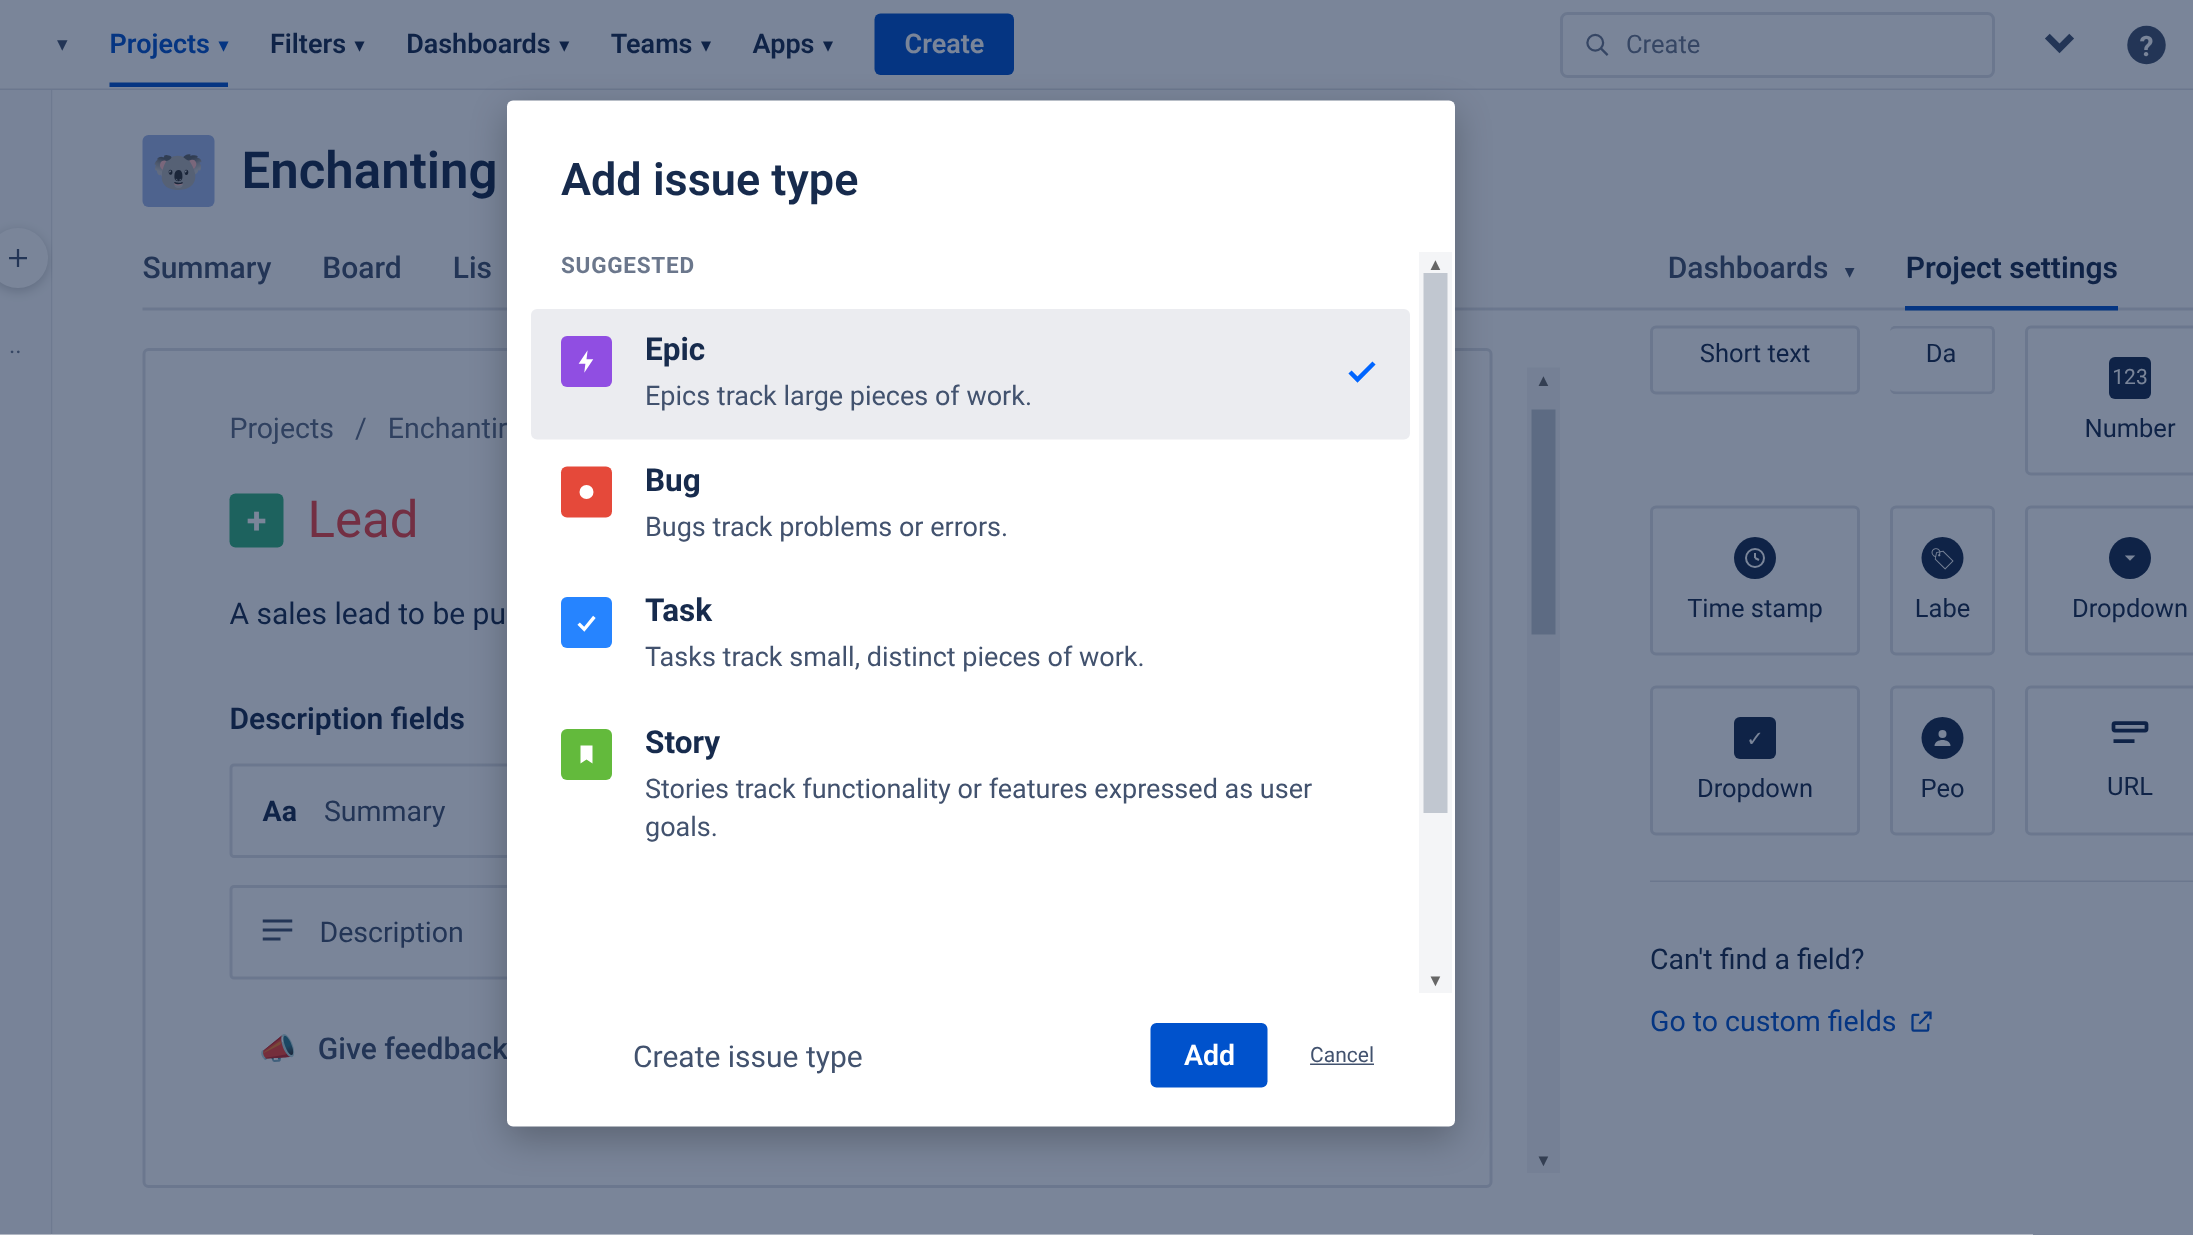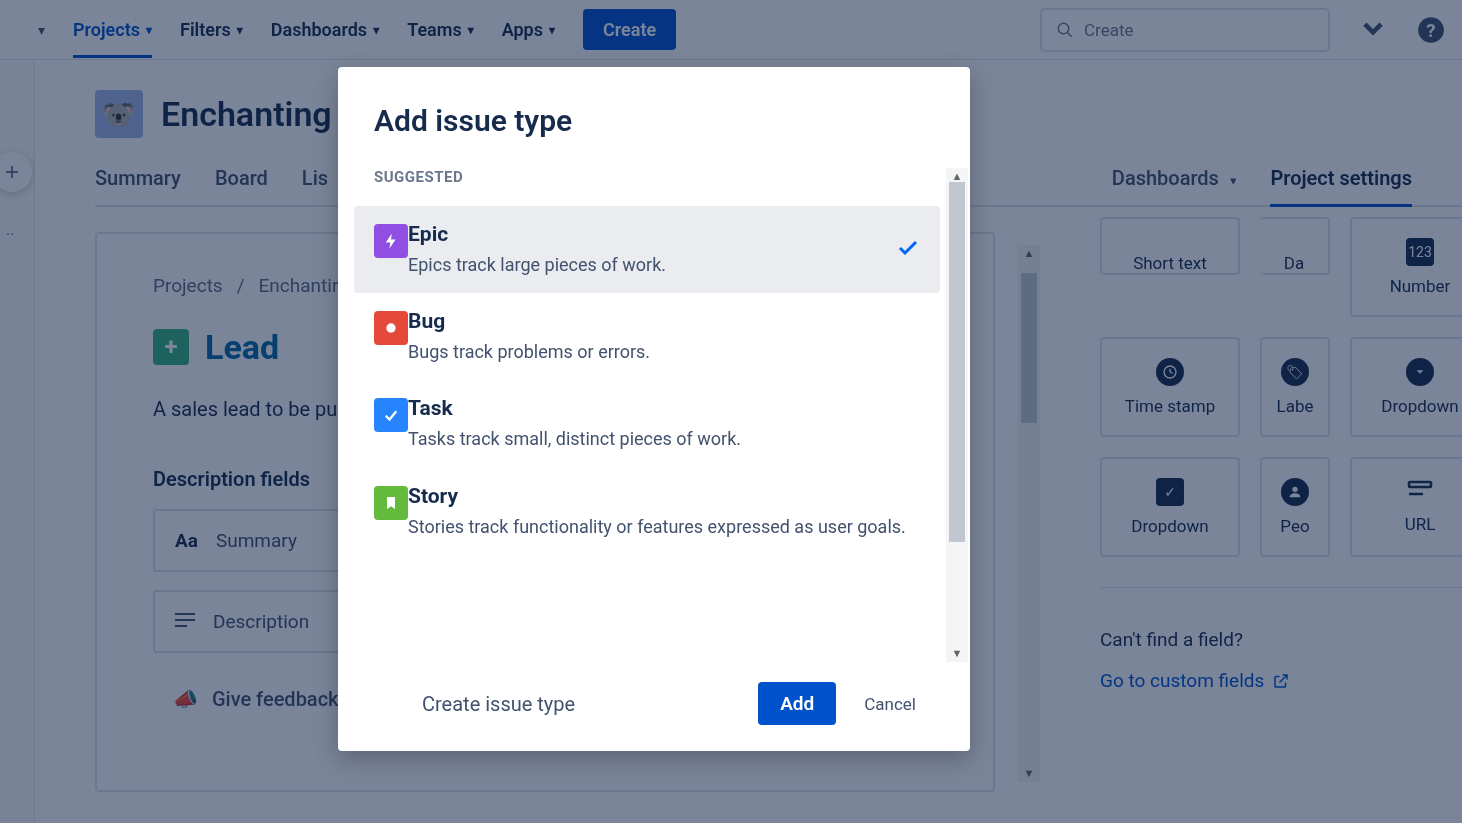--- a/index.html
+++ b/index.html
@@ -122,21 +122,21 @@
     border-radius: 4px;
     margin: 25px 0 20px 0;
     padding: 40px 56px;
     width: 900px;
     height: 560px;
     overflow:hidden;
   }
   .crumbs { color:#5e6c84; font-size:19px; display:flex;gap:14px; }
   .lead-title { display:flex;align-items:center;gap:16px; margin-top:30px;}
   .lead-badge { width:36px;height:36px;background:#36B37E;border-radius:4px;color:#fff;display:flex;align-items:center;justify-content:center;font-size:24px;font-weight:bold;}
-  .lead-h { font-size:34px;font-weight:700;color:#0369a1;}
+  .lead-h { font-size:34px;font-weight:400;color:#ef4444;}
   .lead-desc { font-size:20px;color:#172B4D;margin-top:30px;}
   .section-h { font-size:20px;font-weight:600;margin-top:46px;color:#172B4D;}
   .field-row {
     border:2px solid #dfe1e6;
     border-radius:3px;
     padding: 18px 20px;
     display:flex;align-items:center;gap:18px;
     margin-top:18px;
     font-size:19px;color:#42526E;
     width: 680px;
@@ -164,21 +164,21 @@
   }
   .field-card {
     width: 140px; height: 100px;
     border:2px solid #dfe1e6;
     border-radius:4px;
     display:flex;flex-direction:column;align-items:center;justify-content:center;
     gap:10px;
     font-size:17px;color:#172B4D;
     cursor:pointer;
   }
-  .field-card.half { height: 58px; justify-content:flex-end; padding-bottom:0;}
+  .field-card.half { height: 46px; justify-content:flex-end; padding-bottom:15px;}
   .field-card .ic { width:28px;height:28px;background:#172B4D;border-radius:50%;display:flex;align-items:center;justify-content:center;color:#fff;font-size:14px;}
   .field-card .ic.square{border-radius:4px;}
   .cant-find { font-size:19px;color:#172B4D;margin-top:40px;}
   .custom-link { color:#0052CC;font-size:19px;margin-top:18px;display:flex;align-items:center;gap:8px;cursor:pointer;}
 
   
   .overlay {
     position:absolute; inset:0;
     background: rgba(9, 30, 66, 0.54);
     z-index: 100;
@@ -213,21 +213,21 @@
     display:flex;flex-direction:column;align-items:center;
   }
   .modal-scroll .arrow{font-size:11px;color:#666;padding:2px 0;}
   .modal-scroll .thumb{ width:16px; background:#c1c7d0; position:absolute; top:14px; height:360px; left:3px;}
   .modal-content { padding: 0 36px; height:100%; overflow:hidden;}
   .suggested-label {
     font-size:15px;font-weight:700;color:#6B778C;letter-spacing:0.5px;
     margin-bottom: 20px;
   }
   .issue-row {
-    display:flex;align-items:flex-start;
+    display:flex;align-items:flex-start;gap:22px;
     padding: 16px 20px;
     border-radius:4px;
     cursor:pointer;
     margin-left:-20px; margin-right:-6px;
   }
   .issue-row.selected { background:#ebecf0;}
   .issue-icon {
     width:34px;height:34px;border-radius:4px;
     display:flex;align-items:center;justify-content:center;
     color:#fff;flex-shrink:0;
@@ -243,21 +243,21 @@
     border-top: none;
     margin-left: 48px;
   }
   .create-issue-link { font-size:20px;color:#42526E;cursor:pointer;}
   .footer-spacer{flex:1;}
   .add-btn {
     background:#0052CC;color:#fff;font-size:19px;font-weight:600;
     padding:10px 22px;border-radius:4px;cursor:pointer;
   }
   .cancel-btn {
-    font-size:17px;color:#42526E;padding:10px 18px;cursor:pointer;margin-left:10px;
+    font-size:14px;color:#42526E;padding:10px 18px;cursor:pointer;margin-left:10px;text-decoration:underline;
   }
 
   
   .bg-epic{background:#904EE2;}
   .bg-bug{background:#E5493A;}
   .bg-task{background:#2684FF;}
   .bg-story{background:#63BA3C;}
 </style>
 </head>
 <body>

